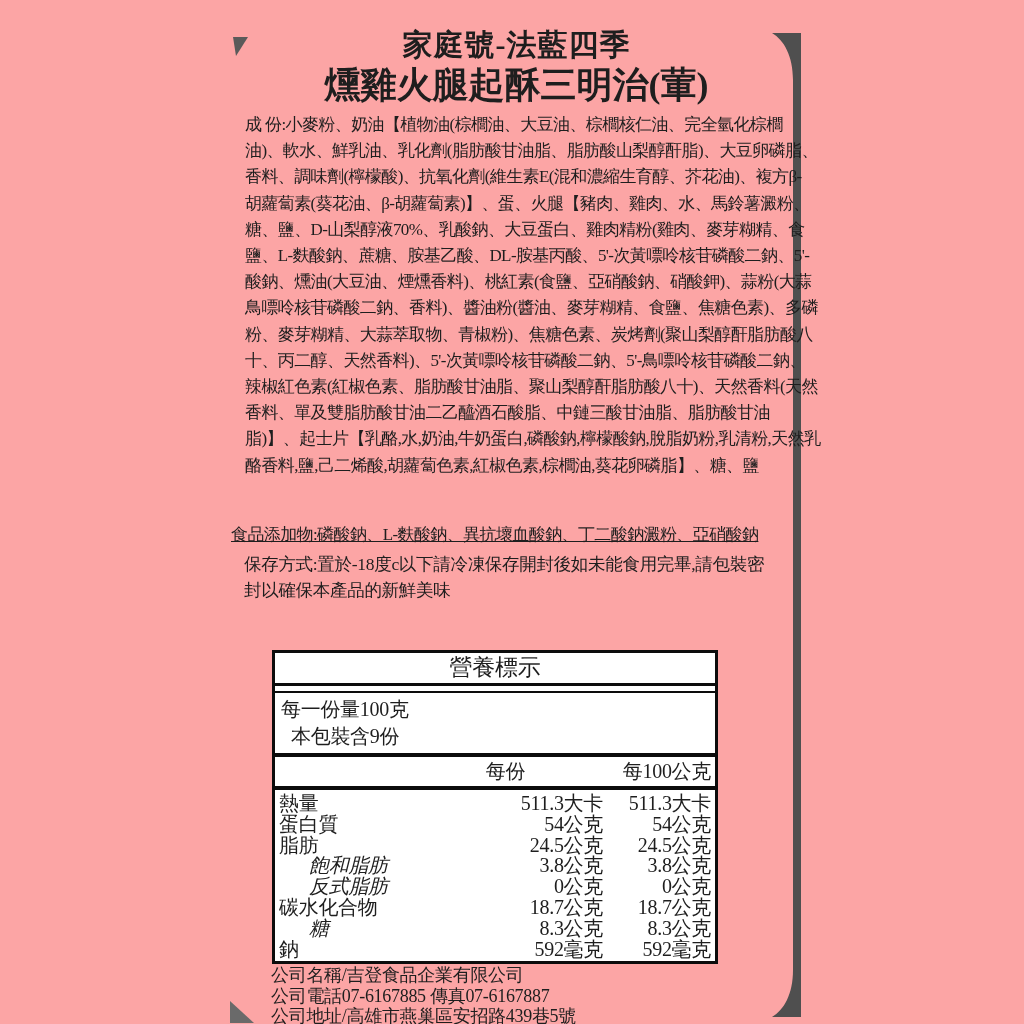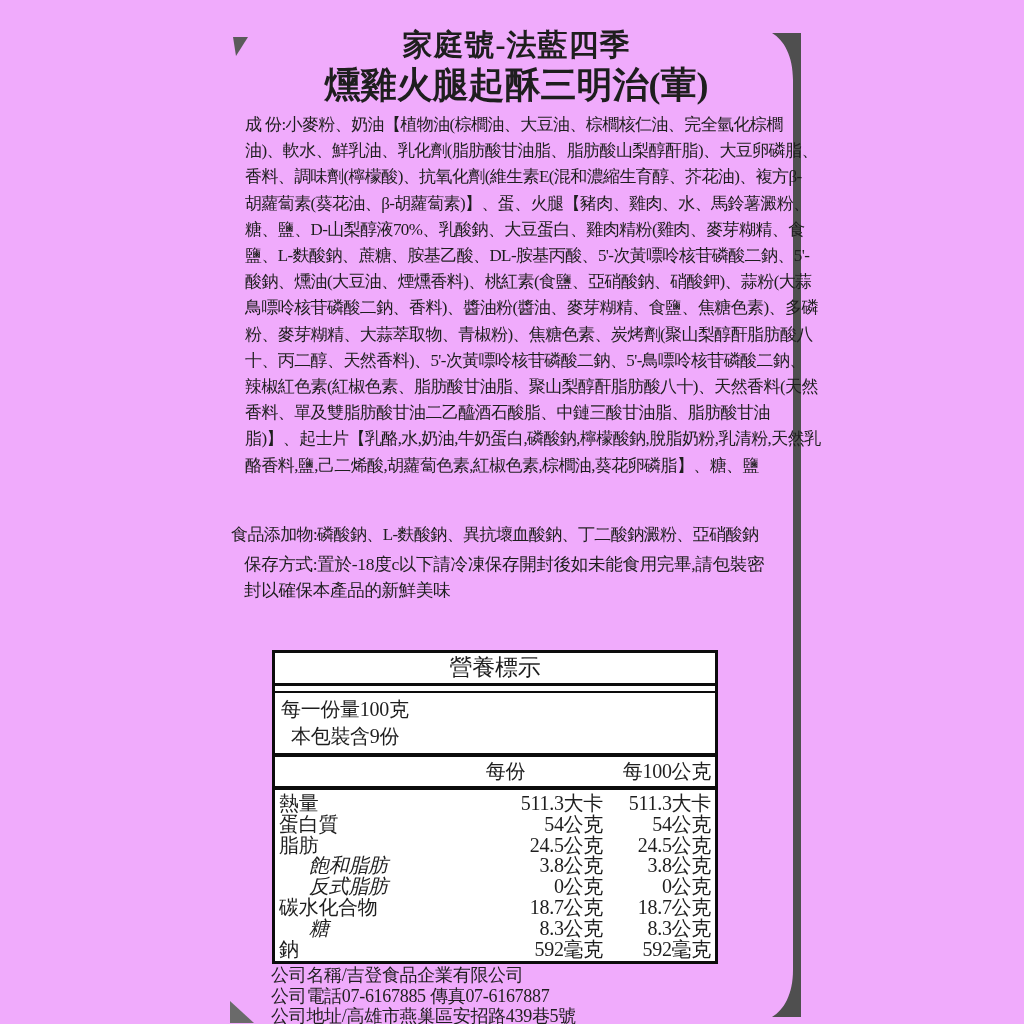--- a/index.html
+++ b/index.html
@@ -1,27 +1,27 @@
 <!DOCTYPE html>
 <html><head>
 <meta charset="utf-8">
 <style>
   html,body{margin:0;padding:0;background:#ffffff;}
   body{width:1024px;height:1024px;font-family:"Liberation Serif","DejaVu Serif",serif;color:#1e1e1e;}
-  .page{position:relative;width:1024px;height:1024px;background:#f0abfc;overflow:hidden;}
+  .page{position:relative;width:1024px;height:1024px;background:#fca5a5;overflow:hidden;}
   .frame-svg{position:absolute;left:0;top:0;width:1024px;height:1024px;pointer-events:none;}
 
   .hdr{position:absolute;left:233px;top:26px;width:567px;text-align:center;font-weight:bold;}
   .hdr .brand{font-size:30px;line-height:38px;letter-spacing:1px;}
   .hdr .product{font-size:36px;line-height:42px;}
 
   .ing{position:absolute;left:245px;top:112px;width:558px;}
   .ing .ln{font-size:17px;line-height:26.2px;letter-spacing:-0.6px;white-space:nowrap;}
 
-  .additives{position:absolute;left:231px;top:523px;font-size:17px;letter-spacing:-0.6px;white-space:nowrap;}
+  .additives{position:absolute;left:231px;top:523px;font-size:17px;letter-spacing:-0.6px;white-space:nowrap;text-decoration:underline;}
   .storage{position:absolute;left:244px;top:551px;}
   .storage .ln{font-size:17.5px;line-height:26px;letter-spacing:-0.3px;white-space:nowrap;}
   .allergen{position:absolute;left:240px;top:603px;font-size:17.5px;letter-spacing:-0.3px;white-space:nowrap;}
   .weight{position:absolute;left:240px;top:629px;font-size:17.5px;white-space:nowrap;}
   .weight .wl{text-decoration:underline;}
 
   .ntable{position:absolute;left:272px;top:650px;width:446px;border:3px solid #0c0c0c;box-sizing:border-box;background:#fff;font-size:20px;letter-spacing:-0.3px;}
   .nt-title{text-align:center;font-size:23px;line-height:30px;border-bottom:3px solid #0c0c0c;}
   .nt-gap{height:5px;border-bottom:2px solid #0c0c0c;}
   .nt-serv{padding:3px 6px 0 6px;}

